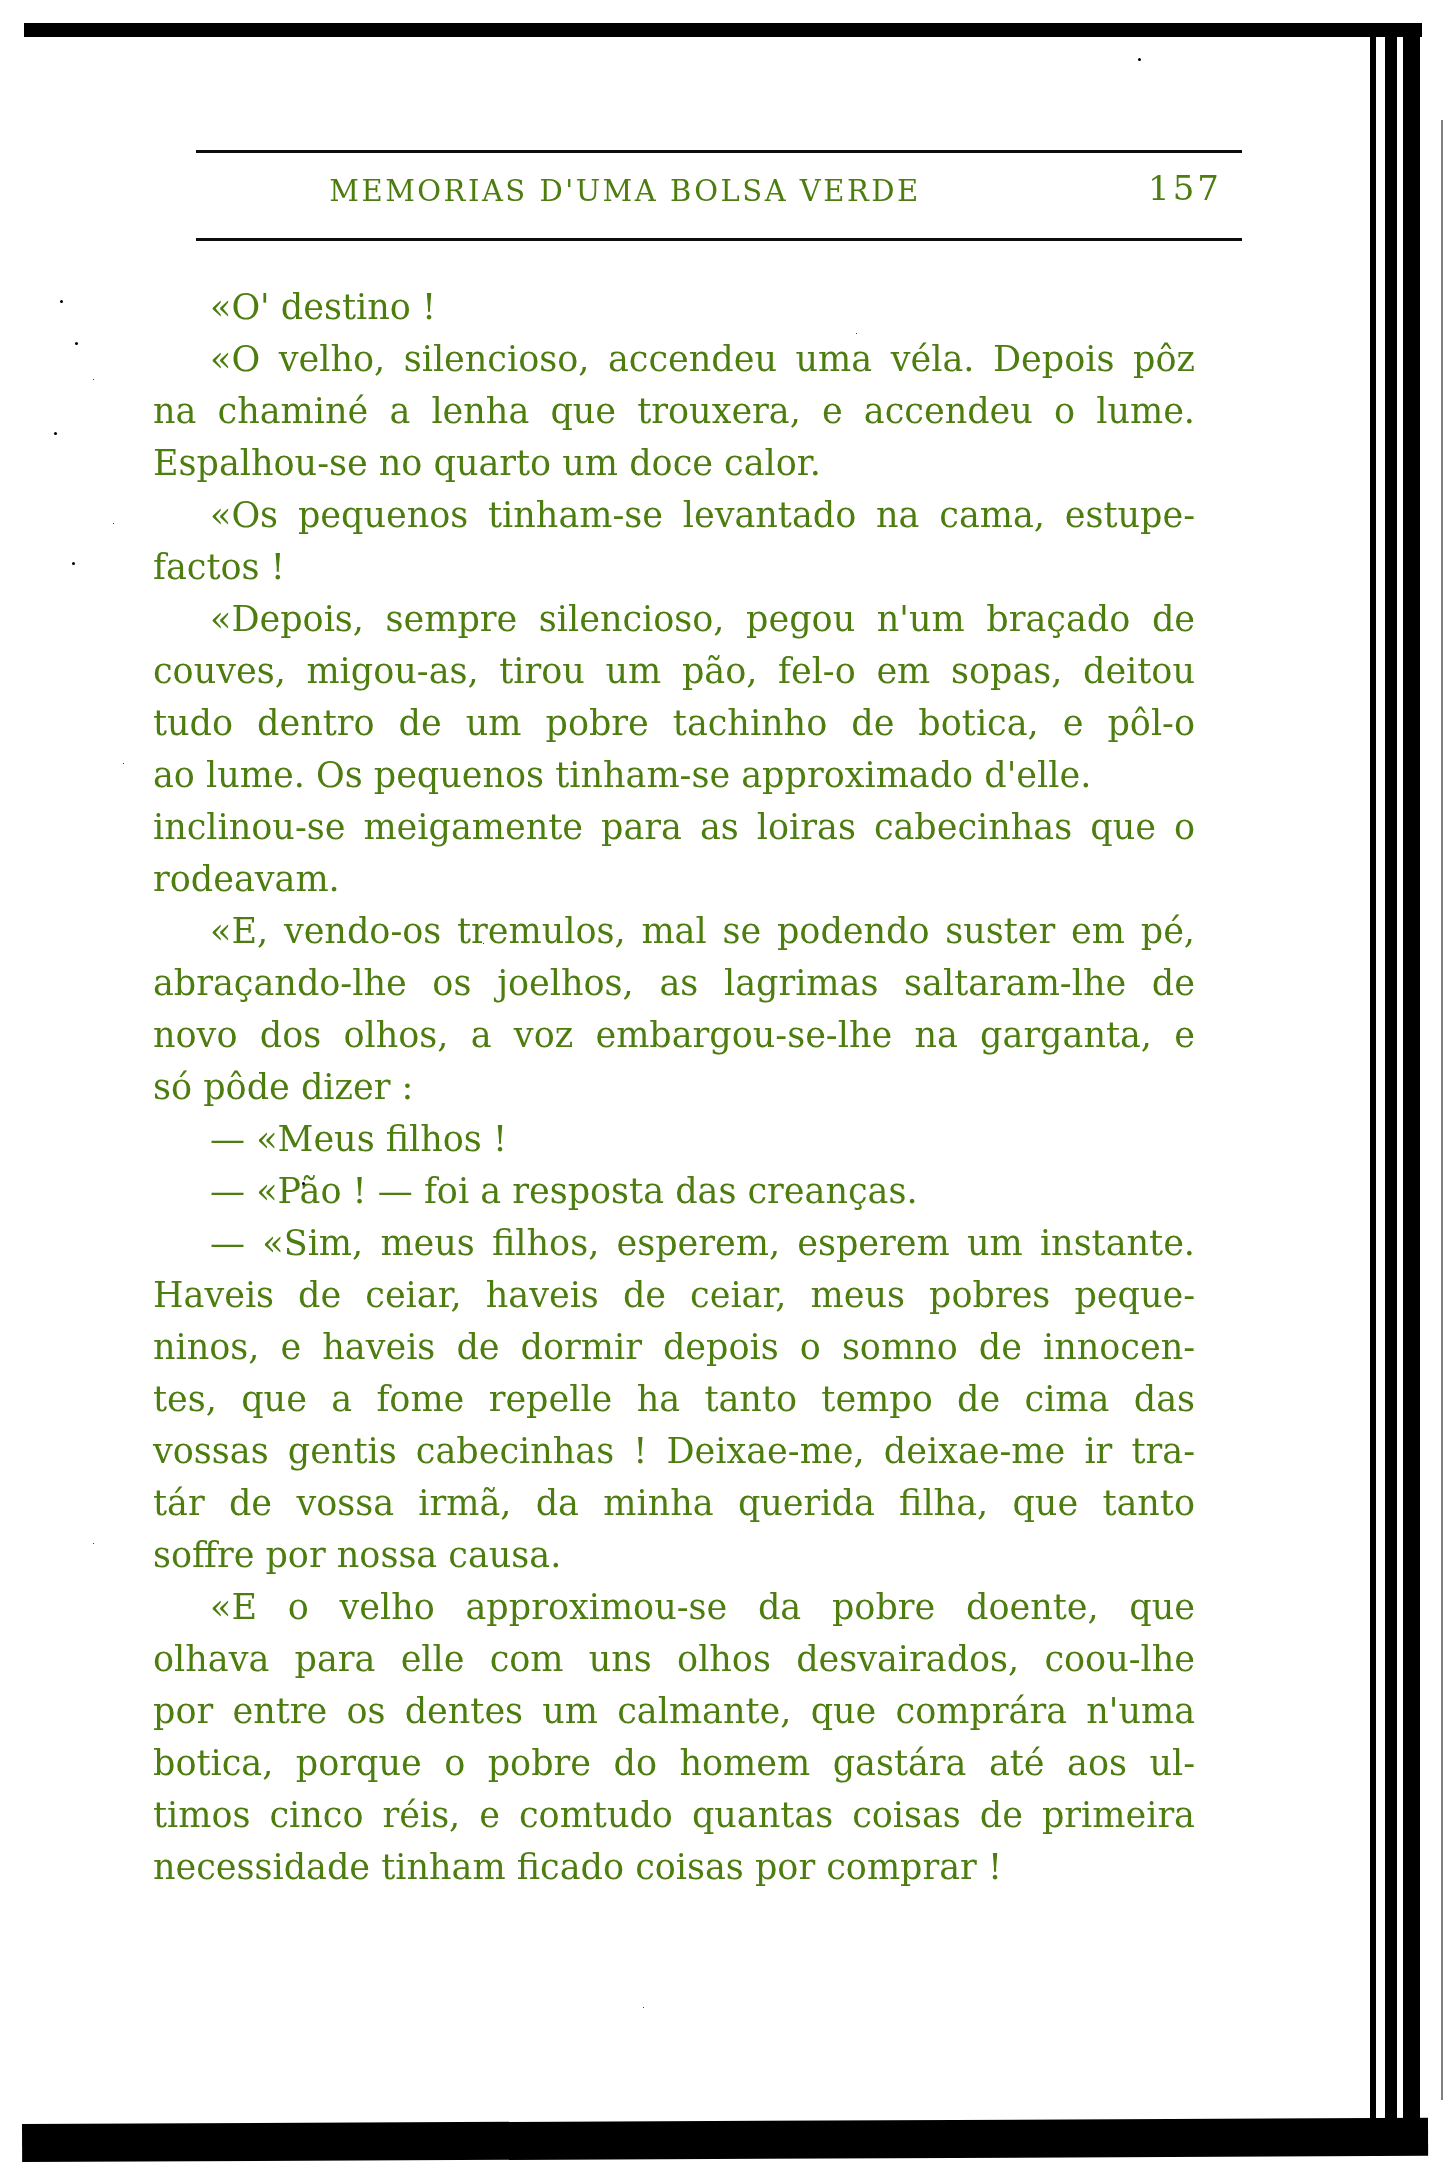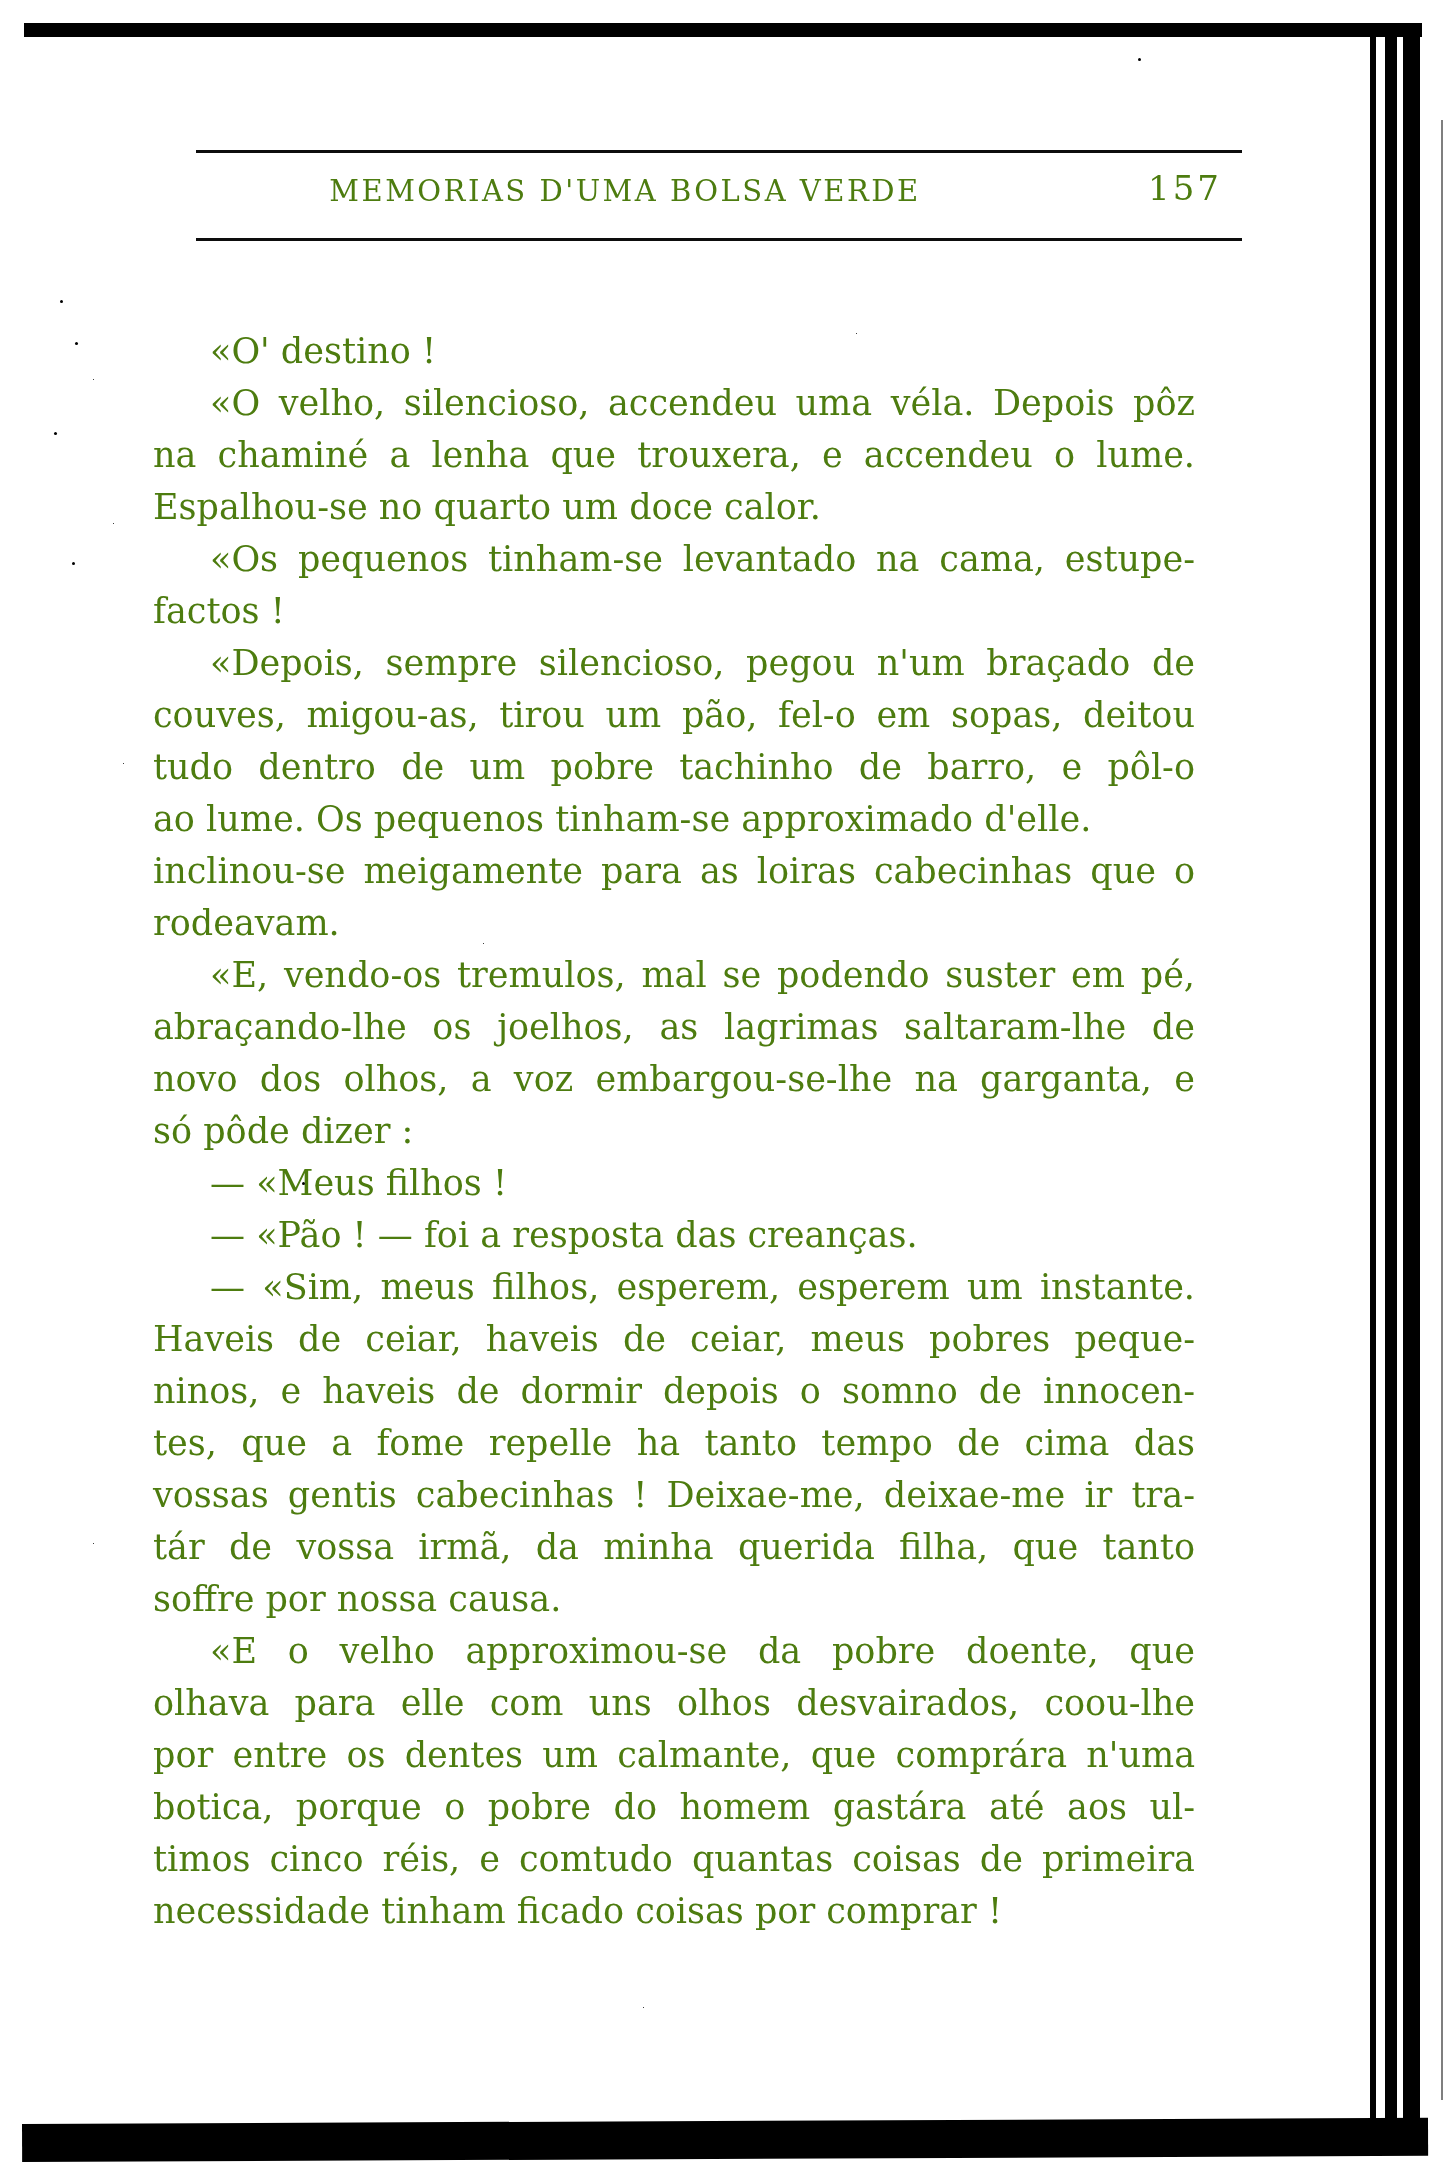--- a/index.html
+++ b/index.html
@@ -57,21 +57,20 @@
     white-space:nowrap;
   }
   .page-number{
     position:absolute;left:1100px;top:168px;width:120px;
     font-size:34px;letter-spacing:3px;margin-left:48px;
   }
   
   .page-text{
     position:absolute;left:153px;top:281px;width:1042px;
     font-size:35px;
-    margin-top:44px;
   }
   .line{
     height:52px;line-height:52px;
     text-align:left;
     white-space:nowrap;
   }
   .line.justify{
     white-space:normal;
     text-align:justify;
     text-align-last:justify;
@@ -92,21 +91,21 @@
 
   <div class="page-text">
       <div class="line indent">«O' destino !</div>
       <div class="line indent justify">«O velho, silencioso, accendeu uma véla. Depois pôz</div>
       <div class="line justify">na chaminé a lenha que trouxera, e accendeu o lume.</div>
       <div class="line">Espalhou-se no quarto um doce calor.</div>
       <div class="line indent justify">«Os pequenos tinham-se levantado na cama, estupe-</div>
       <div class="line">factos !</div>
       <div class="line indent justify">«Depois, sempre silencioso, pegou n'um braçado de</div>
       <div class="line justify">couves, migou-as, tirou um pão, fel-o em sopas, deitou</div>
-      <div class="line justify">tudo dentro de um pobre tachinho de barro, e pôl-o</div>
+      <div class="line justify">tudo dentro de um pobre tachinho de botica, e pôl-o</div>
       <div class="line">ao lume. Os pequenos tinham-se approximado d'elle.</div>
       <div class="line justify">inclinou-se meigamente para as loiras cabecinhas que o</div>
       <div class="line">rodeavam.</div>
       <div class="line indent justify">«E, vendo-os tremulos, mal se podendo suster em pé,</div>
       <div class="line justify">abraçando-lhe os joelhos, as lagrimas saltaram-lhe de</div>
       <div class="line justify">novo dos olhos, a voz embargou-se-lhe na garganta, e</div>
       <div class="line">só pôde dizer :</div>
       <div class="line indent">— «Meus filhos !</div>
       <div class="line indent">— «Pão ! — foi a resposta das creanças.</div>
       <div class="line indent justify">— «Sim, meus filhos, esperem, esperem um instante.</div>

